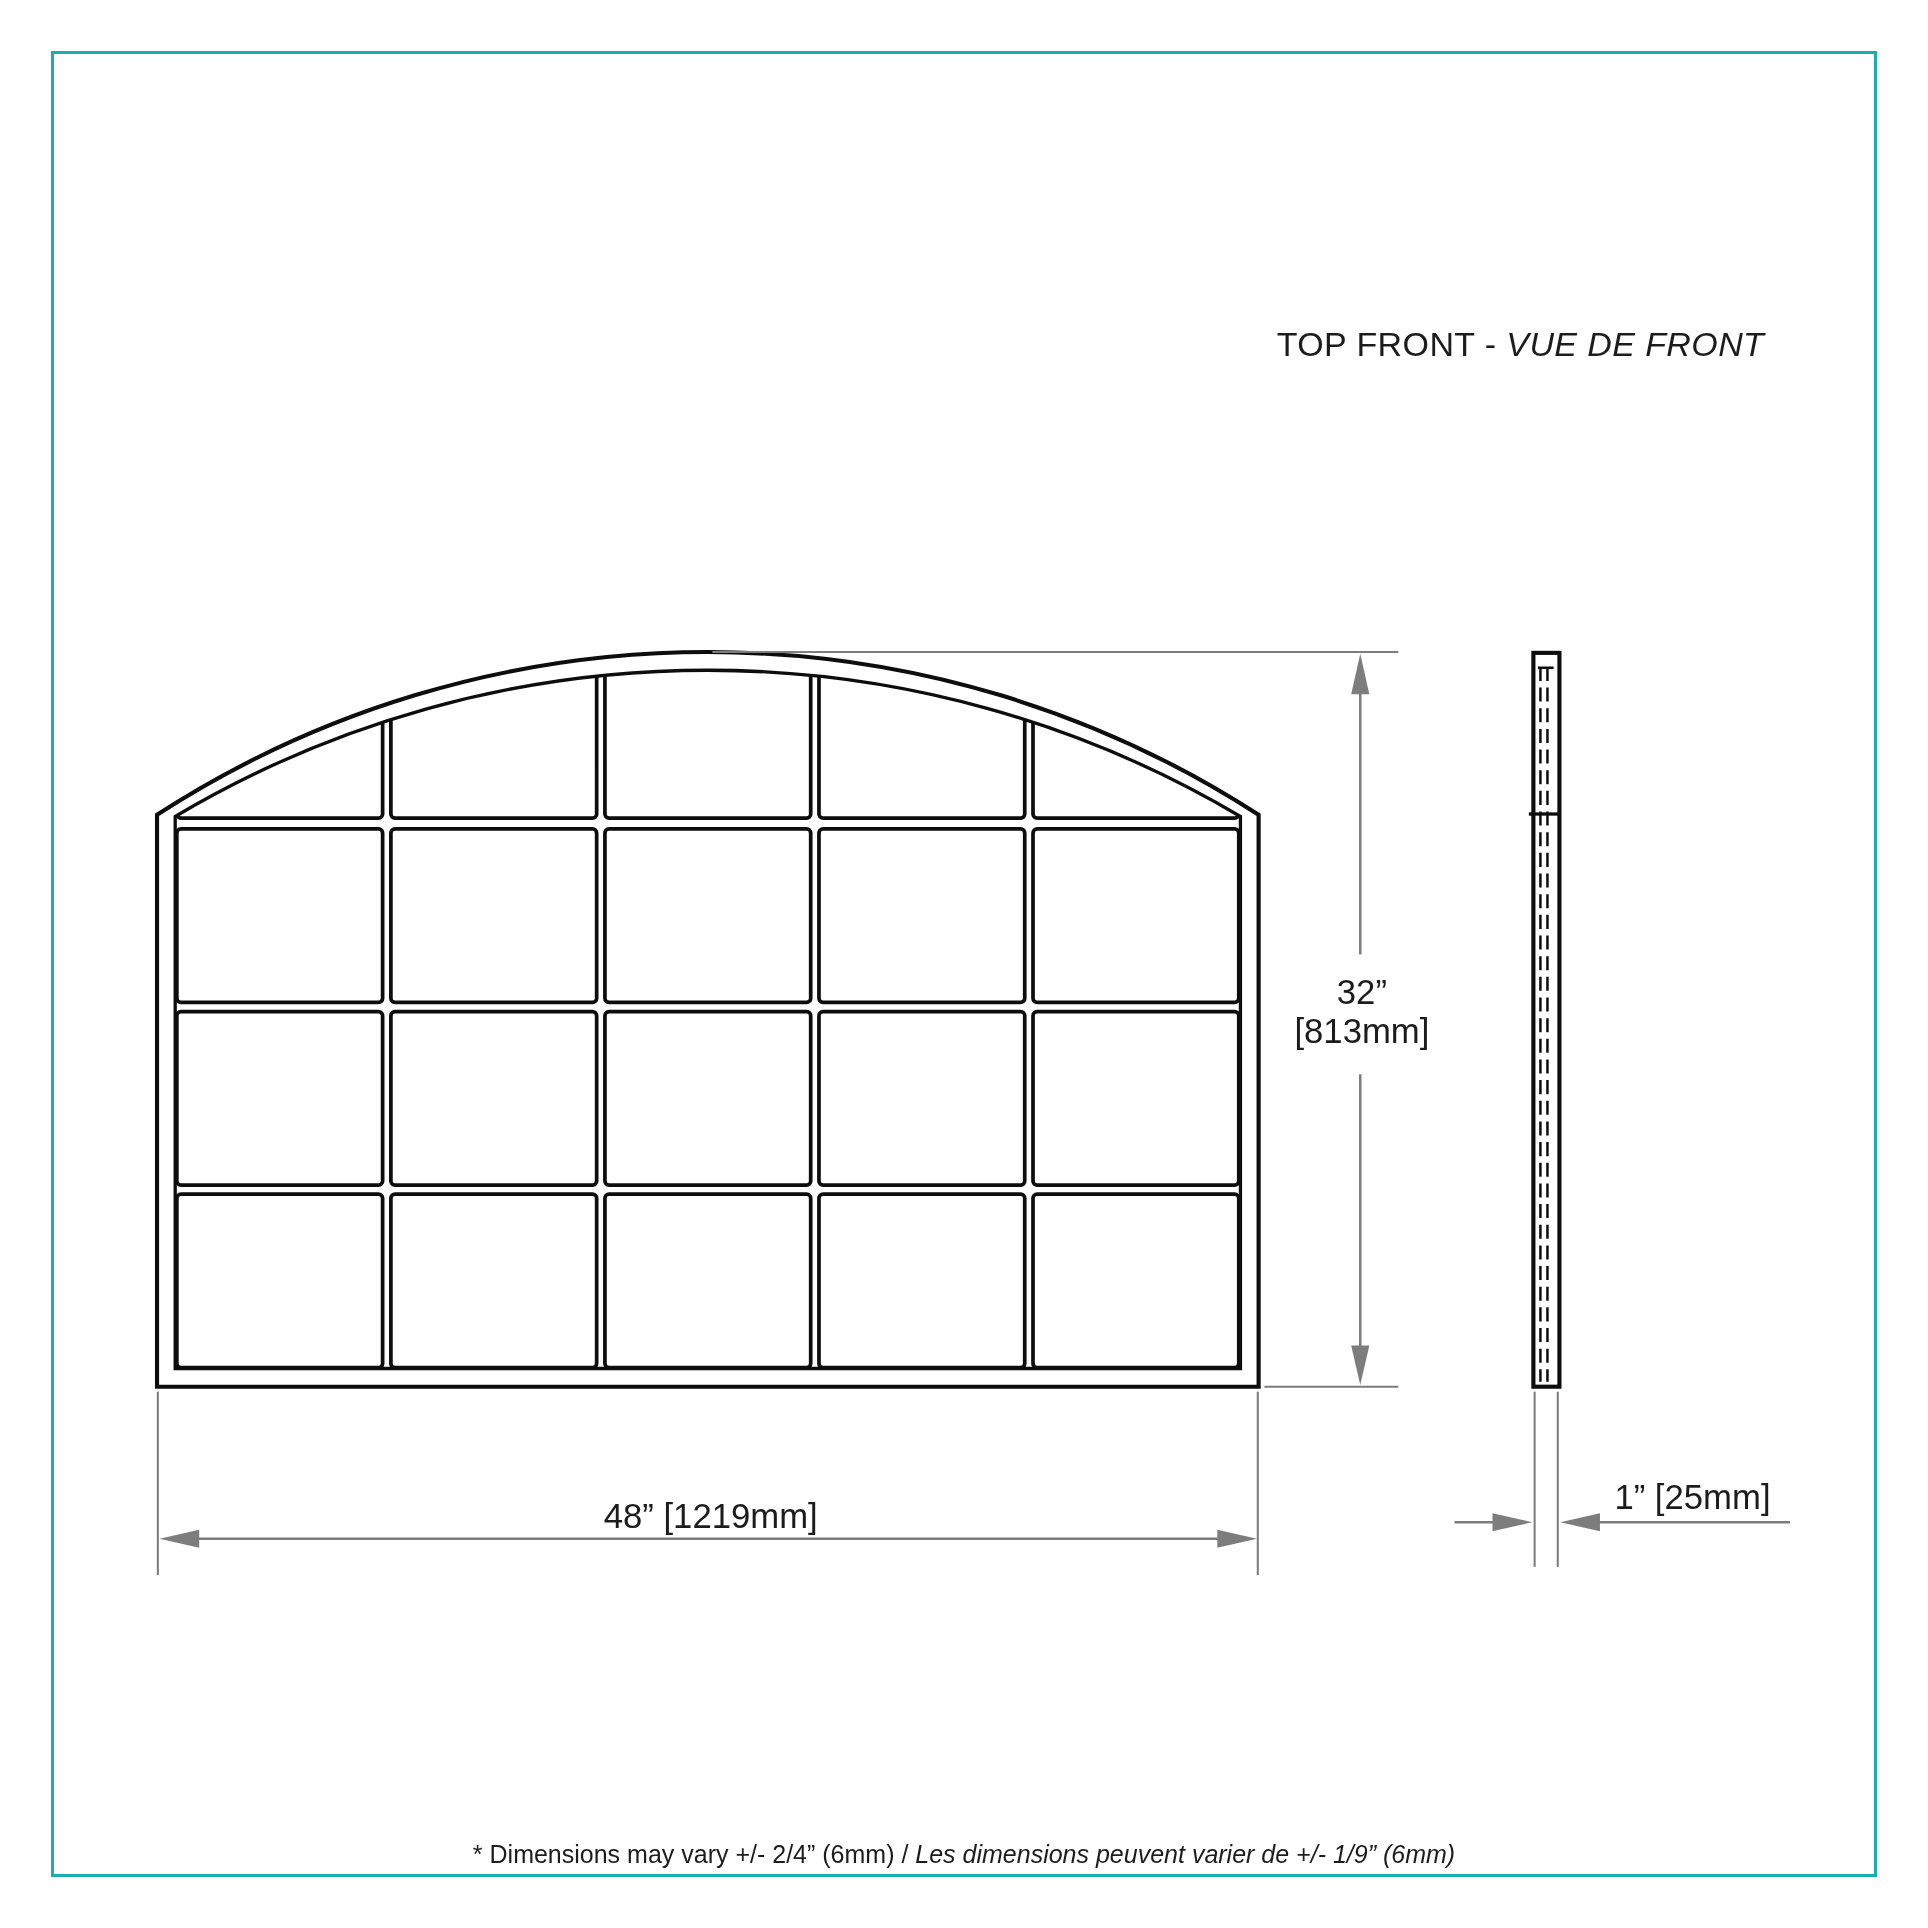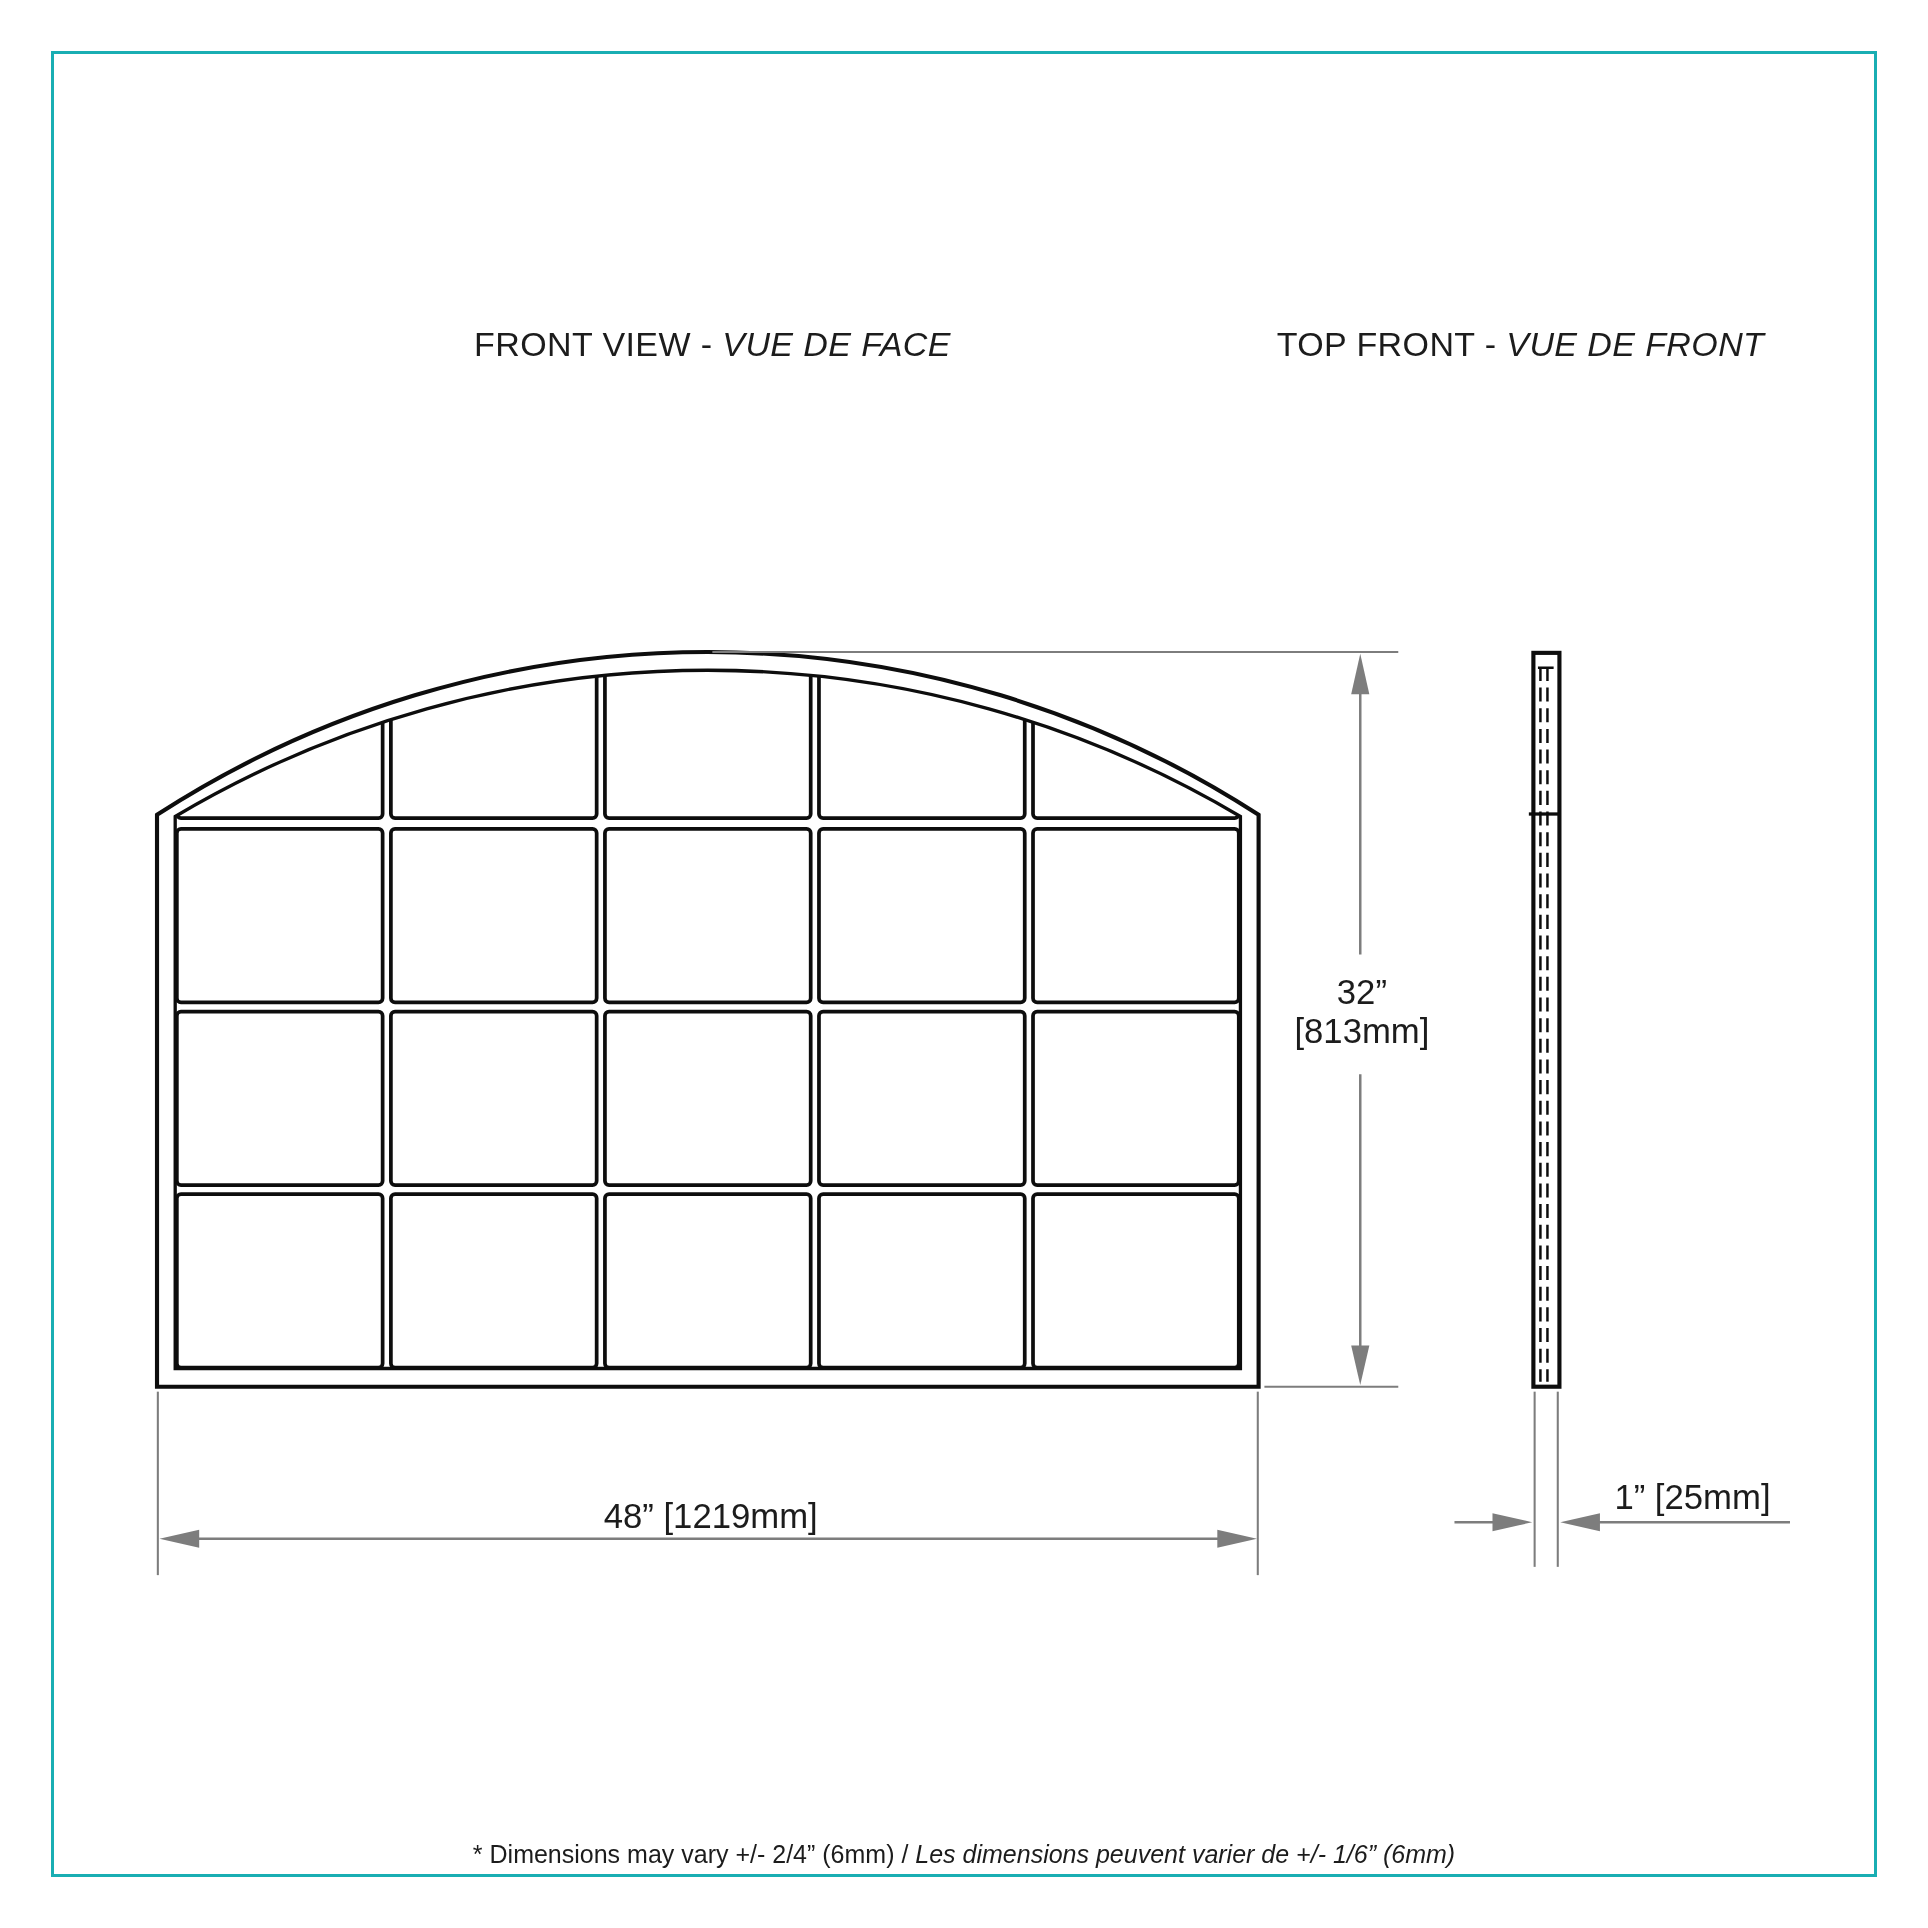--- a/index.html
+++ b/index.html
@@ -47,21 +47,20 @@
   }
   .footnote .it { font-style: italic; }
 </style>
 </head>
 <body>
 
 <div class="sheet">
 
   <div class="page-border"></div>
 
-  <div class="view-title title-front"><span>FRONT VIEW - </span><span class="it">VUE DE FACE</span></div>
 
   <div class="view-title title-top"><span>TOP FRONT - </span><span class="it">VUE DE FRONT</span></div>
 
   <svg class="drawing" width="1928" height="1928" viewBox="0 0 2333 2333">
     <defs>
       <clipPath id="archClip">
         <path d="M212,1656 L212,988 A1262,1262 0 0 1 1501,988 L1501,1656 Z"></path>
       </clipPath>
     </defs>
 
@@ -132,16 +131,16 @@
       <line x1="1857" y1="1684" x2="1857" y2="1896" stroke-width="2.5"></line>
       <line x1="1885" y1="1684" x2="1885" y2="1896" stroke-width="2.5"></line>
       <line x1="1760" y1="1842" x2="1809" y2="1842" stroke-width="3"></line>
       <polygon stroke="none" points="1854,1842 1806,1831 1806,1853"></polygon>
       <line x1="1934" y1="1842" x2="2166" y2="1842" stroke-width="3"></line>
       <polygon stroke="none" points="1888,1842 1936,1831 1936,1853"></polygon>
       <text x="2048" y="1826" text-anchor="middle" stroke="none">1” [25mm]</text>
     </g>
   </svg>
 
-  <div class="footnote"><span>* Dimensions may vary +/- 2/4” (6mm) / </span><span class="it">Les dimensions peuvent varier de +/- 1/6” (6mm)</span></div>
+  <div class="footnote"><span>* Dimensions may vary +/- 2/4” (6mm) / </span><span class="it">Les dimensions peuvent varier de +/- 1/9” (6mm)</span></div>
 
 </div>
 
 
 </body></html>

